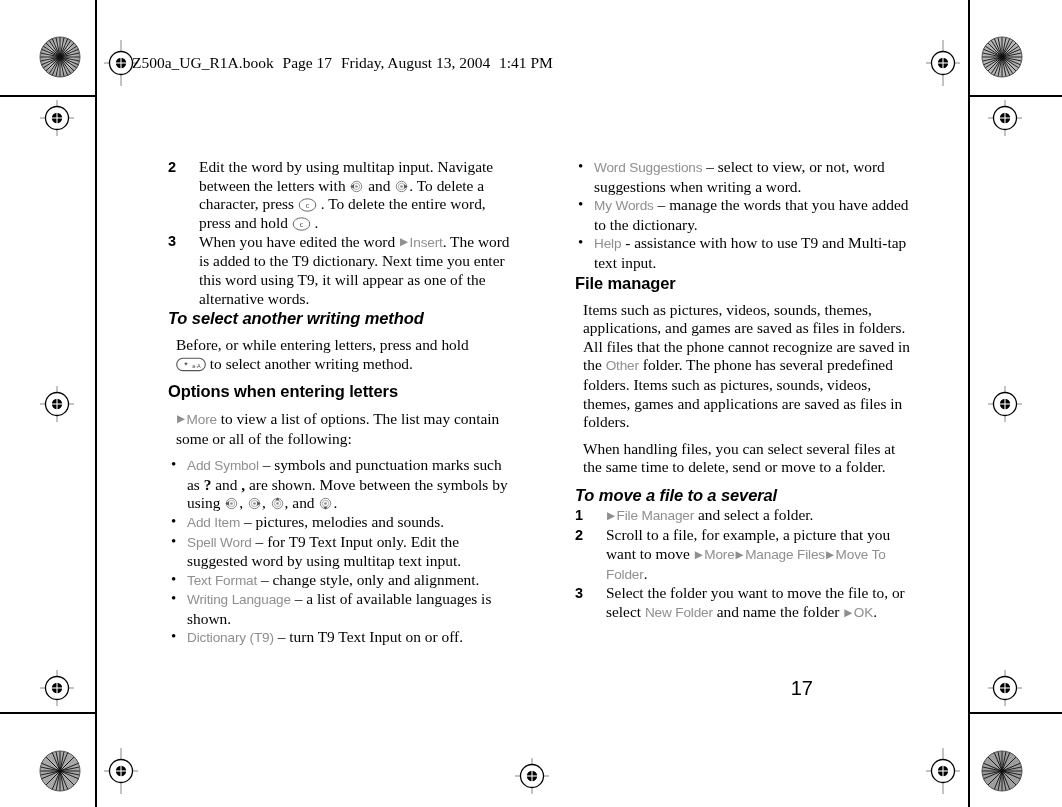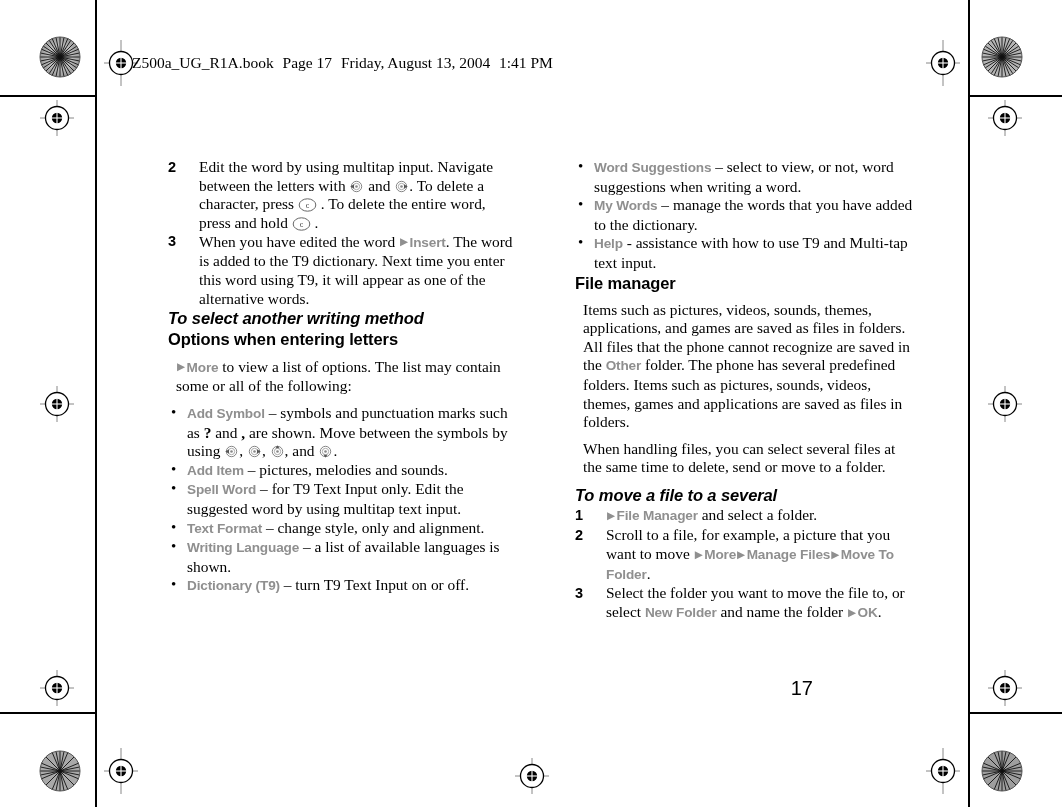--- a/index.html
+++ b/index.html
@@ -85,21 +85,21 @@
     position:relative;padding-left:19px;margin:0;
   }
   ul.bul li .bullet{
     position:absolute;left:3px;top:-1px;
     font-size:15px;color:#000;line-height:18.6px;
   }
 
   
   .ui{
     font-family:"Liberation Sans", sans-serif;
-    font-size:13.6px;color:#8f8f8f;font-weight:bold;
+    font-size:13.6px;color:#8f8f8f;font-weight:normal;
     letter-spacing:-.15px;
     text-align:center;
   }
   .arrow{
     font-family:"DejaVu Sans", sans-serif;
     font-size:10.5px;color:#8f8f8f;
     vertical-align:1.5px;
     padding:0 1.5px 0 1px;
   }
   .symq{font-family:"Liberation Serif",serif;font-weight:bold;}
@@ -398,20 +398,25 @@
                 <ellipse cx="9.5" cy="7" rx="8.3" ry="6.2" fill="#fff" stroke="#666" stroke-width="1"></ellipse>
                 <text x="9.5" y="10.4" text-anchor="middle" font-family="Liberation Serif, serif" font-size="8" fill="#333">c</text>
               </svg></span> . To delete the entire word, press and hold <span class="key-ico"><svg width="19" height="14" viewBox="0 0 19 14">
                 <ellipse cx="9.5" cy="7" rx="8.3" ry="6.2" fill="#fff" stroke="#666" stroke-width="1"></ellipse>
                 <text x="9.5" y="10.4" text-anchor="middle" font-family="Liberation Serif, serif" font-size="8" fill="#333">c</text>
               </svg></span> .</span></li>
         <li><span class="num">3</span><span>When you have edited the word <span class="arrow">▶</span><span class="ui">Insert</span>. The word is added to the T9 dictionary. Next time you enter this word using T9, it will appear as one of the alternative words.</span></li>
       </ol>
 
     <h2 class="sec italic sp-before">To select another writing method</h2>
+    <p class="body" id="wm-para">Before, or while entering letters, press and hold <br><span class="key-ico"><svg width="30" height="15" viewBox="0 0 30 15">
+            <rect x="0.7" y="1.2" width="28.6" height="12.4" rx="6.2" ry="6.2" fill="#fff" stroke="#555" stroke-width="1.1"></rect>
+            <text x="10" y="11" text-anchor="middle" font-family="Liberation Sans, sans-serif" font-size="9" fill="#222">*</text>
+            <text x="20.5" y="10.5" text-anchor="middle" font-family="Liberation Sans, sans-serif" font-size="5.4" fill="#444">a·A</text>
+          </svg></span> to select another writing method.</p>
 
     <h2 class="sec sp-before">Options when entering letters</h2>
     <p class="body" id="opt-intro"><span class="arrow">▶</span><span class="ui">More</span> to view a list of options. The list may contain some or all of the following:</p>
     <ul class="bul" id="left-bullets">
         <li><span class="bullet">•</span><span class="ui">Add Symbol</span><span> – symbols and punctuation marks such as <span class="symq">?</span> and <span class="symq">,</span> are shown. Move between the symbols by using <span class="joy"><svg width="15" height="13" viewBox="0 0 15 13">
                 <circle cx="7.5" cy="6.5" r="5.2" fill="#fff" stroke="#777" stroke-width="0.9"></circle>
                 <circle cx="7.5" cy="6.5" r="3.2" fill="#fff" stroke="#999" stroke-width="0.8"></circle>
                 <circle cx="7.5" cy="6.5" r="1.3" fill="#888"></circle>
                 <path d="M1.4,6.5 L5,4.2 L5,8.8 Z" fill="#555"></path>
               </svg></span>, <span class="joy"><svg width="15" height="13" viewBox="0 0 15 13">

